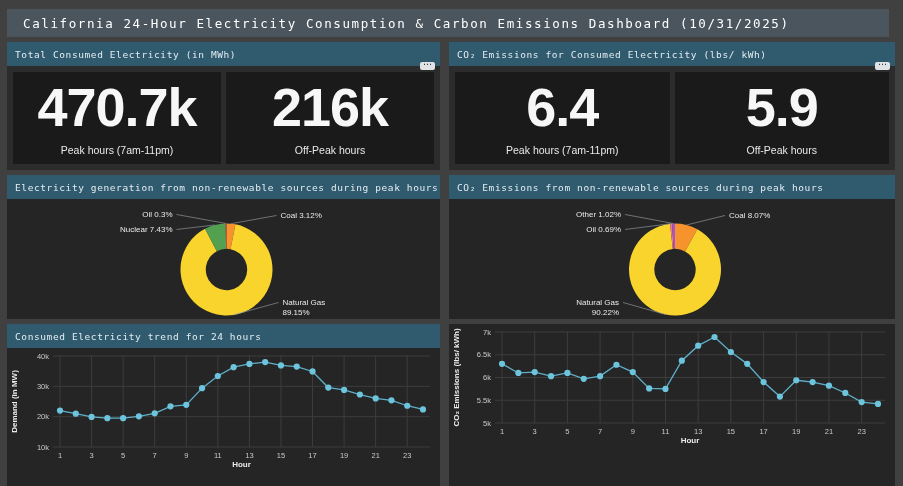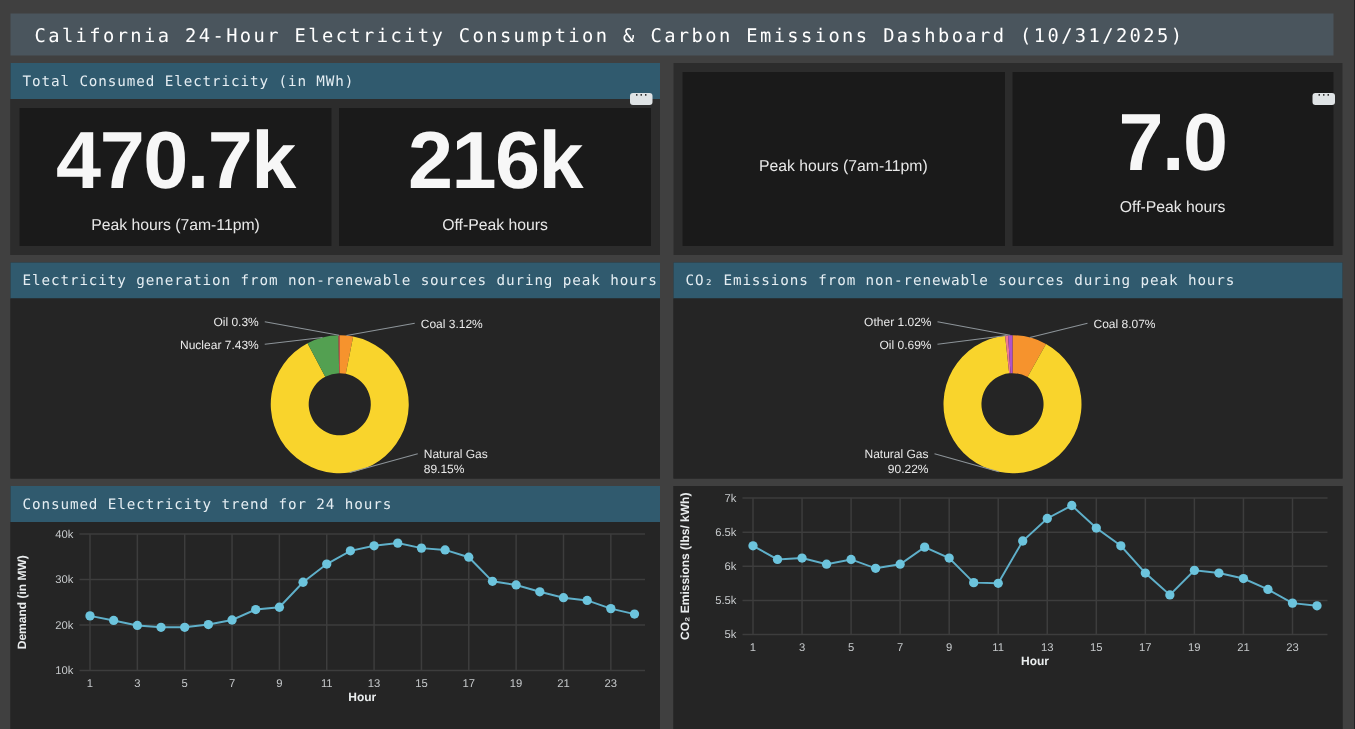--- a/index.html
+++ b/index.html
@@ -46,27 +46,31 @@
           <div class="kpi-value">470.7k</div>
           <div class="kpi-label">Peak hours (7am-11pm)</div>
         </div>
         <div class="kpi-tile">
           <div class="kpi-value">216k</div>
           <div class="kpi-label">Off-Peak hours</div>
         </div>
       </div>
     </section>
     <section class="panel colR">
+      <div class="panel-header">
+        <span>CO₂ Emissions for Consumed Electricity (lbs/ kWh)</span>
+      </div>
       <span class="panel-menu">⋯</span>
       <div class="kpi-body">
         <div class="kpi-tile">
+          <div class="kpi-value">6.4</div>
           <div class="kpi-label">Peak hours (7am-11pm)</div>
         </div>
         <div class="kpi-tile">
-          <div class="kpi-value">7.0</div>
+          <div class="kpi-value">5.9</div>
           <div class="kpi-label">Off-Peak hours</div>
         </div>
       </div>
     </section>
   </div>
 
   <div class="row row2">
     <section class="panel colL">
       <div class="panel-header">
         <span>Electricity generation from non-renewable sources during peak hours</span>

